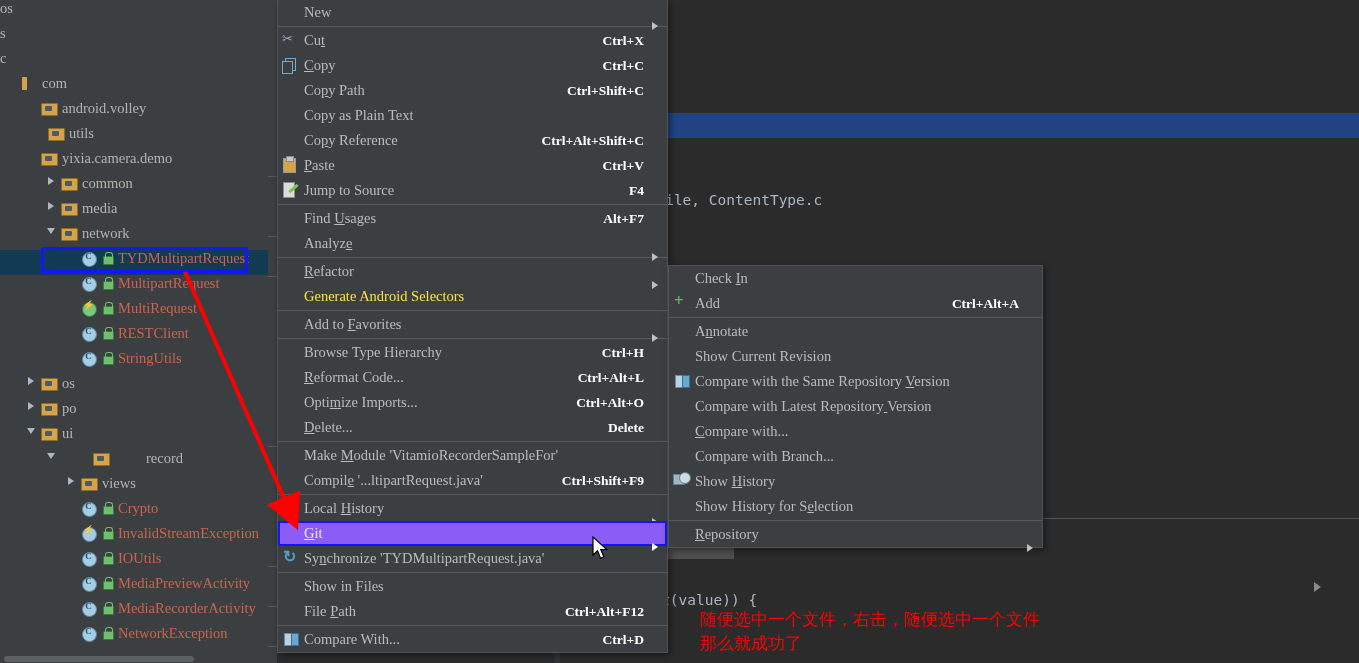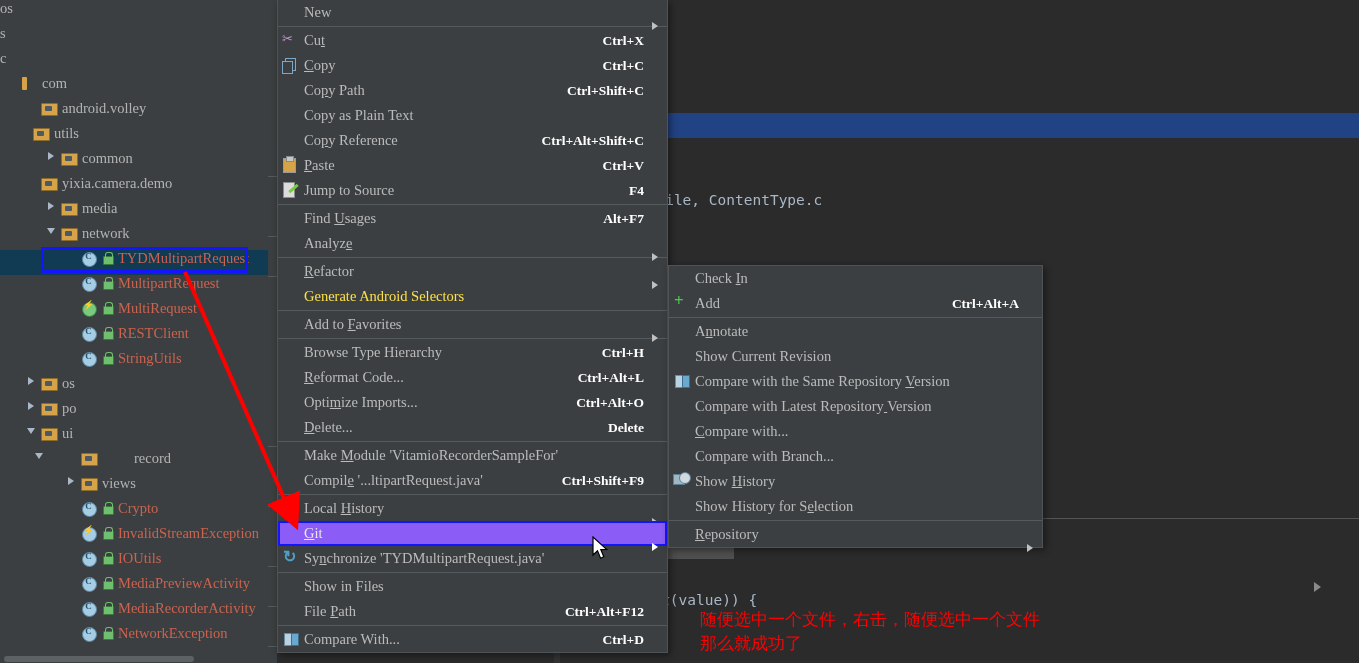--- a/index.html
+++ b/index.html
@@ -354,35 +354,35 @@
         <div class="tree-row" style="padding-left:6px;">
           <span class="t-arrow "></span>
           <span class="ic module"></span>
           <span class="tname pkg">com</span>
         </div>
         <div class="tree-row" style="padding-left:26px;">
           <span class="t-arrow "></span>
           <span class="ic folder"></span>
           <span class="tname pkg">android.volley</span>
         </div>
-        <div class="tree-row" style="padding-left:18px;">
+        <div class="tree-row" style="padding-left:33px;">
           <span class="t-arrow "></span>
           <span class="ic folder"></span>
           <span class="tname pkg">utils</span>
+        </div>
+        <div class="tree-row" style="padding-left:26px;">
+          <span class="t-arrow "></span>
+          <span class="ic folder"></span>
+          <span class="tname pkg">yixia.camera.demo</span>
         </div>
         <div class="tree-row" style="padding-left:46px;">
           <span class="t-arrow closed"></span>
           <span class="ic folder"></span>
           <span class="tname pkg">common</span>
         </div>
-        <div class="tree-row" style="padding-left:26px;">
-          <span class="t-arrow "></span>
-          <span class="ic folder"></span>
-          <span class="tname pkg">yixia.camera.demo</span>
-        </div>
         <div class="tree-row" style="padding-left:46px;">
           <span class="t-arrow closed"></span>
           <span class="ic folder"></span>
           <span class="tname pkg">media</span>
         </div>
         <div class="tree-row" style="padding-left:46px;">
           <span class="t-arrow open"></span>
           <span class="ic folder"></span>
           <span class="tname pkg">network</span>
         </div>
@@ -424,21 +424,21 @@
         <div class="tree-row" style="padding-left:26px;">
           <span class="t-arrow closed"></span>
           <span class="ic folder"></span>
           <span class="tname pkg">po</span>
         </div>
         <div class="tree-row" style="padding-left:26px;">
           <span class="t-arrow open"></span>
           <span class="ic folder"></span>
           <span class="tname pkg">ui</span>
         </div>
-        <div class="tree-row" style="padding-left:34px;gap:32px;">
+        <div class="tree-row" style="padding-left:46px;gap:32px;">
           <span class="t-arrow open"></span>
           <span class="ic folder"></span>
           <span class="tname pkg">record</span>
         </div>
         <div class="tree-row" style="padding-left:66px;">
           <span class="t-arrow closed"></span>
           <span class="ic folder"></span>
           <span class="tname pkg">views</span>
         </div>
         <div class="tree-row" style="padding-left:66px;">

